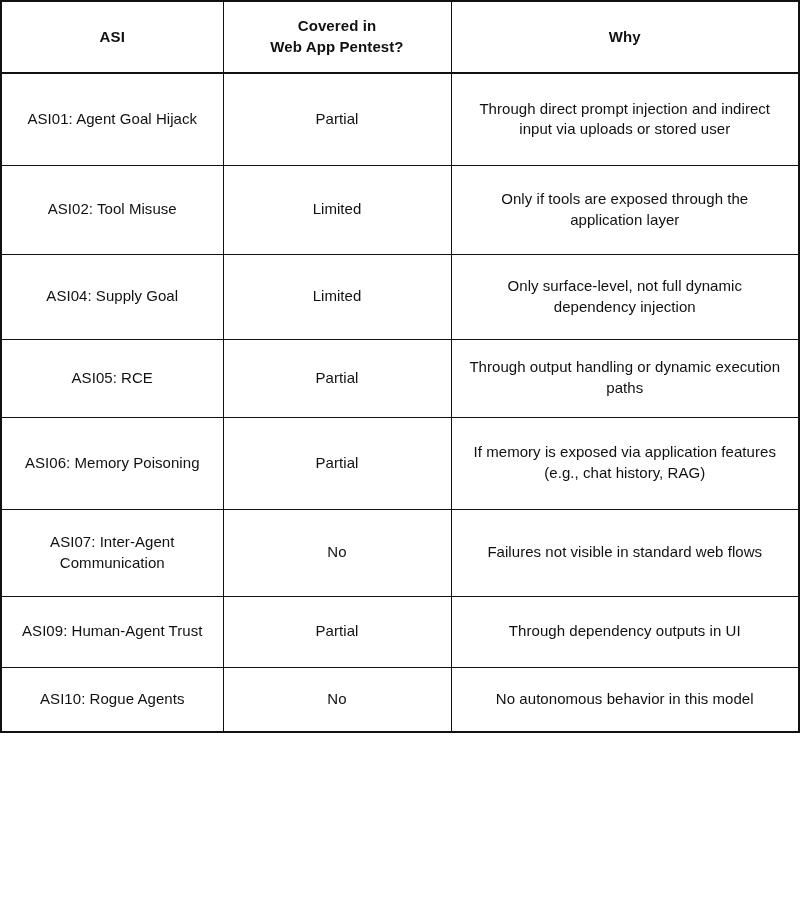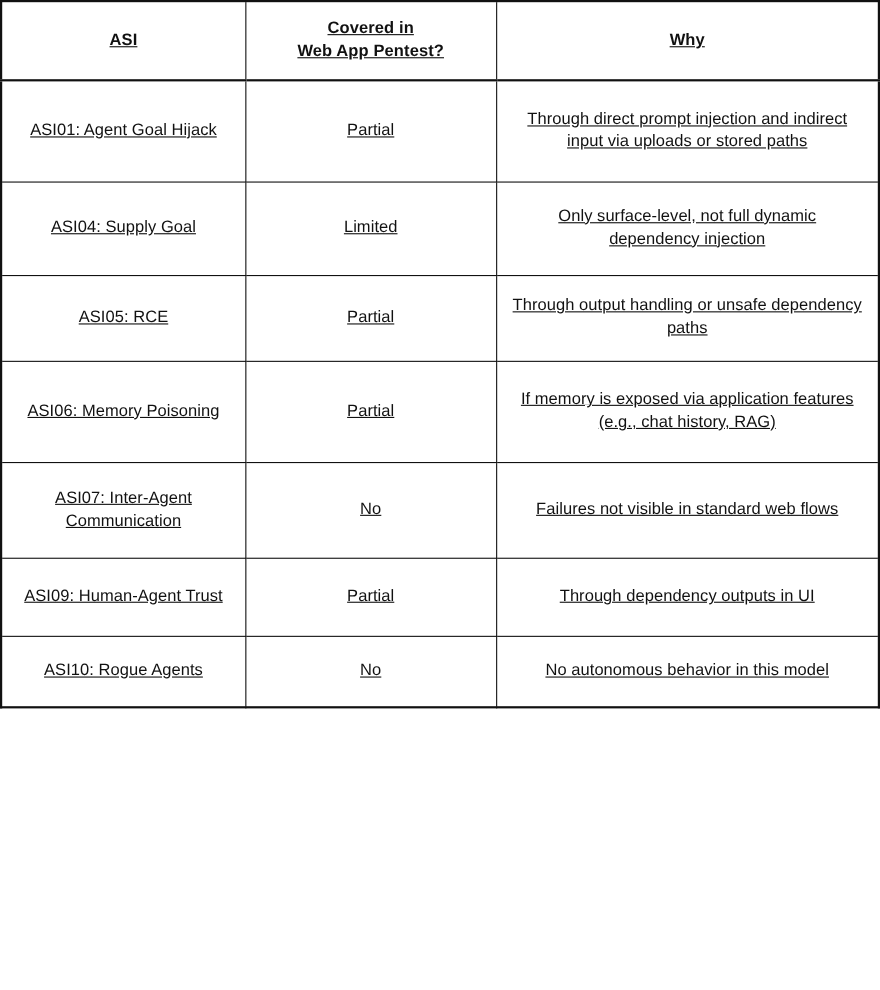--- a/index.html
+++ b/index.html
@@ -18,21 +18,20 @@
 
   .coverage-table {
     width: 798px;
     margin: 0;
     border-collapse: collapse;
     table-layout: fixed;
     border-top: 2px solid #111111;
     border-left: 2px solid #111111;
     border-right: 2px solid #111111;
     border-bottom: 2px solid #111111;
-    text-decoration: underline;
   }
 
   .coverage-table col.col-asi    { width: 222px; }
   .coverage-table col.col-status { width: 228px; }
   .coverage-table col.col-why    { width: 348px; }
 
   .coverage-table th,
   .coverage-table td {
     border: 1.5px solid #111111;
     text-align: center;
@@ -98,21 +97,32 @@
   </thead>
   <tbody>
     <tr class="r1">
       <td>
           <span class="cell-text">ASI01: Agent Goal Hijack</span>
         </td>
       <td>
           <span class="cell-text">Partial</span>
         </td>
       <td>
-          <span class="cell-text">Through direct prompt injection and indirect input via uploads or stored paths</span>
+          <span class="cell-text">Through direct prompt injection and indirect input via uploads or stored user</span>
+        </td>
+    </tr>
+    <tr class="r2">
+      <td>
+          <span class="cell-text">ASI02: Tool Misuse</span>
+        </td>
+      <td>
+          <span class="cell-text">Limited</span>
+        </td>
+      <td>
+          <span class="cell-text">Only if tools are exposed through the application layer</span>
         </td>
     </tr>
     <tr class="r4">
       <td>
           <span class="cell-text">ASI04: Supply Goal</span>
         </td>
       <td>
           <span class="cell-text">Limited</span>
         </td>
       <td>
@@ -120,21 +130,21 @@
         </td>
     </tr>
     <tr class="r5">
       <td>
           <span class="cell-text">ASI05: RCE</span>
         </td>
       <td>
           <span class="cell-text">Partial</span>
         </td>
       <td>
-          <span class="cell-text">Through output handling or unsafe dependency paths</span>
+          <span class="cell-text">Through output handling or dynamic execution paths</span>
         </td>
     </tr>
     <tr class="r6">
       <td>
           <span class="cell-text">ASI06: Memory Poisoning</span>
         </td>
       <td>
           <span class="cell-text">Partial</span>
         </td>
       <td>

